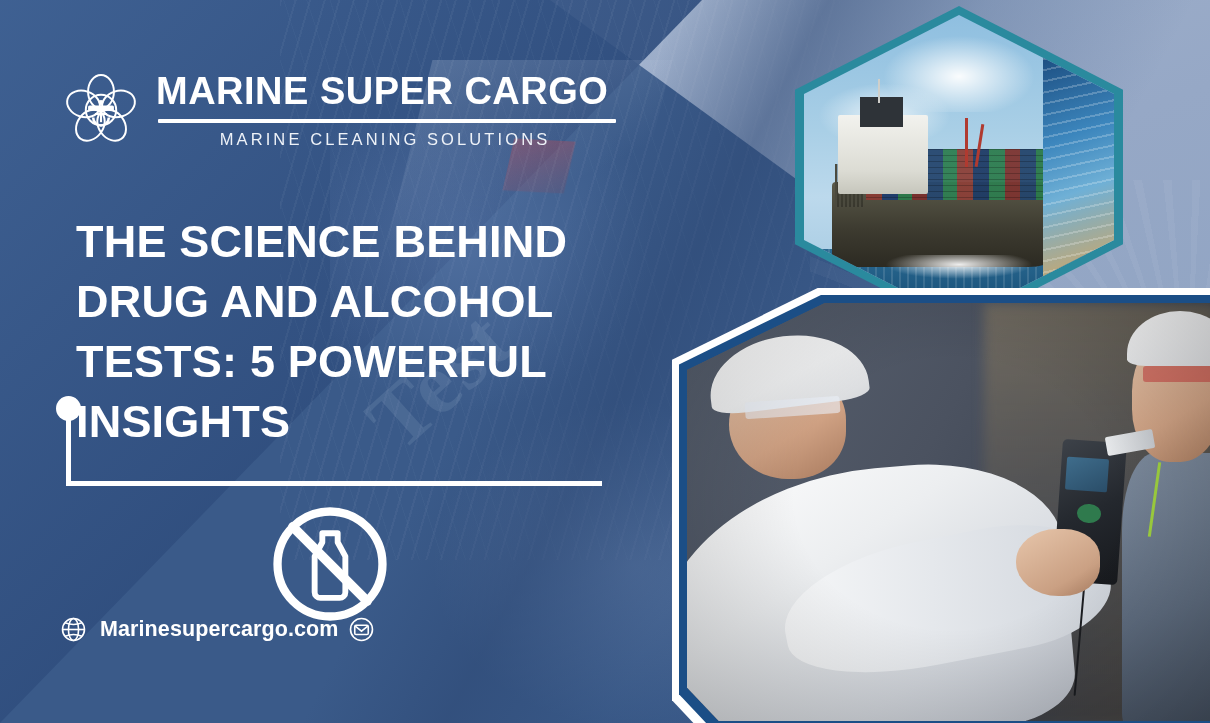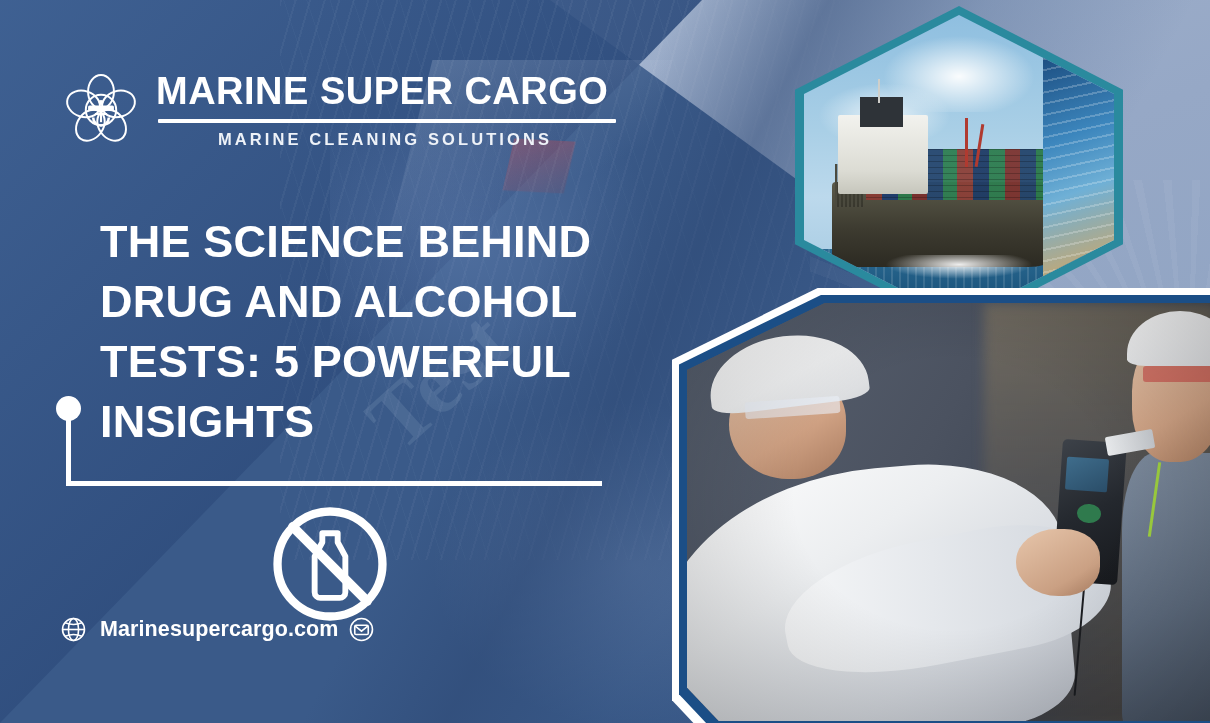--- a/index.html
+++ b/index.html
@@ -111,26 +111,26 @@
     white-space:nowrap;
   }
   .brand-rule {
     height:4px; background:#ffffff;
     margin:7px 0 7px 2px; width:458px;
     border-radius:1px;
   }
   .brand-tagline {
     font-size:16.5px; color:#eef2f8;
     letter-spacing:3.1px; text-align:center;
-    width:458px; font-weight:700;
+    width:458px; font-weight:400;
   }
 
   
   .headline {
-    position:absolute; left:100px; top:212px;
+    position:absolute; left:76px; top:212px;
     width:530px;
     font-size:45px; font-weight:700; color:#ffffff;
     line-height:1.33; letter-spacing:.2px;
     text-transform:uppercase;
   }
 
   
   .bracket { position:absolute; left:56px; top:396px; z-index:21; }
   .bracket-dot {
     position:absolute; left:0; top:0;

